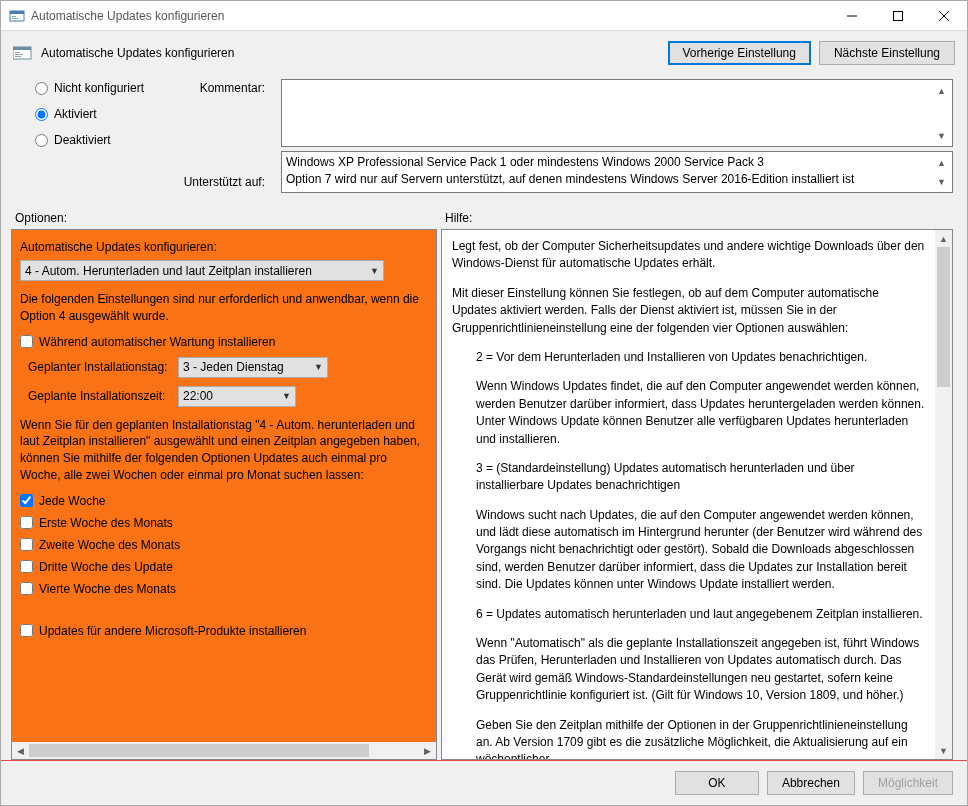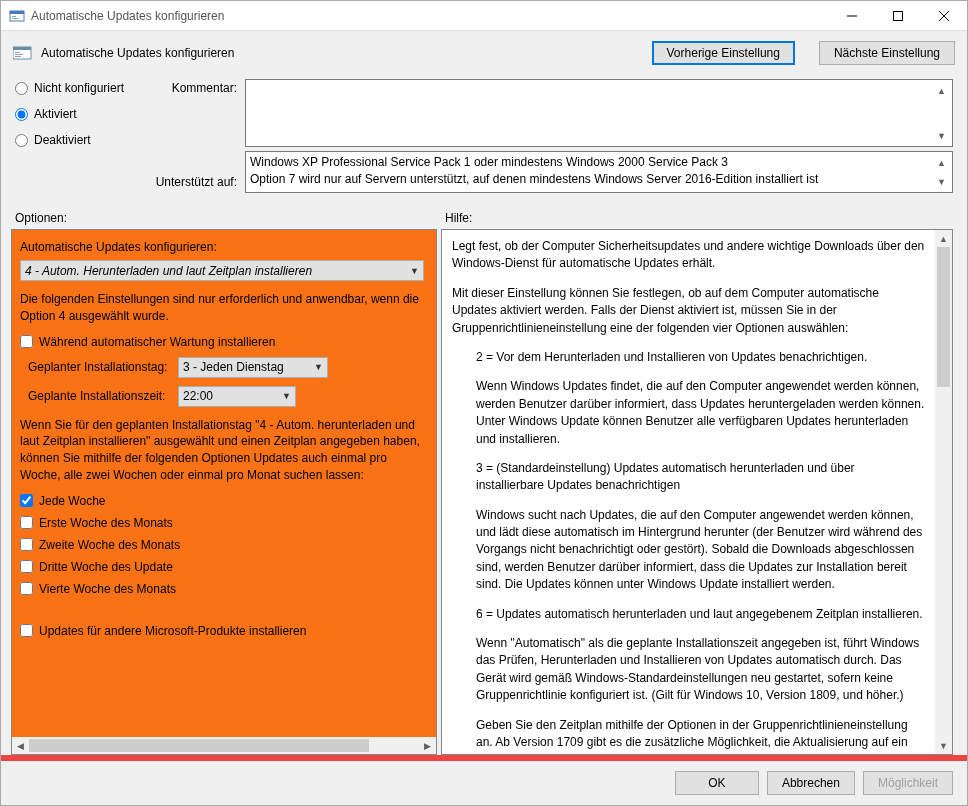--- a/index.html
+++ b/index.html
@@ -6,65 +6,65 @@
 body { font-family: 'Segoe UI', Tahoma, sans-serif; font-size: 12px; background: #f0f0f0; overflow: hidden; }
 .window { width: 968px; height: 806px; background: #f0f0f0; display: flex; flex-direction: column; border: 1px solid #aaa; }
 .titlebar { height: 30px; background: #fff; display: flex; align-items: center; padding: 0 0 0 8px; border-bottom: 1px solid #ddd; }
 .titlebar-icon { width: 16px; height: 16px; margin-right: 6px; display: flex; align-items: center; justify-content: center; }
 .titlebar-text { flex: 1; color: #555; font-size: 12px; }
 .titlebar-controls { display: flex; }
 .tbtn { width: 46px; height: 30px; display: flex; align-items: center; justify-content: center; color: #333; cursor: pointer; }
 .header-row { display: flex; align-items: center; padding: 10px 12px 14px 12px; gap: 8px; }
 .header-icon { width: 20px; height: 16px; }
 .header-title { font-size: 12px; flex: 0 0 auto; margin-right: auto; }
-.nav-buttons { display: flex; gap: 24px; margin-left: 60px; }
+.nav-buttons { display: flex; gap: 8px; margin-left: 60px; }
 .btn { background: #e1e1e1; border: 1px solid #adadad; padding: 4px 14px; font-size: 12px; cursor: pointer; font-family: inherit; }
 .btn.focused { border: 2px solid #0078d7; padding: 3px 13px; }
 .btn.disabled { color: #a0a0a0; cursor: default; }
-.config-area { display: grid; grid-template-columns: 130px 100px 1fr; gap: 4px 0; padding: 0 14px 10px 14px; align-items: start; }
+.config-area { display: grid; grid-template-columns: 130px 100px 1fr; gap: 4px 8px; padding: 0 14px 10px 14px; align-items: start; margin-left: 20px; }
 .radio-column { display: flex; flex-direction: column; gap: 12px; padding-top: 2px; }
 .radio-row { display: flex; align-items: center; gap: 6px; }
 .radio { width: 13px; height: 13px; }
 .label-col { text-align: right; padding-right: 8px; padding-top: 2px; }
 .textarea-like { background: #fff; border: 1px solid #7a7a7a; min-height: 68px; position: relative; font-size: 12px; padding: 2px 4px; }
 .textarea-like.short { min-height: 42px; display:flex; align-items:flex-start; }
 .textarea-like .scroll-arrow { position: absolute; right: 2px; width: 17px; height: 17px; display: flex; align-items: center; justify-content: center; color: #606060; font-size: 9px; }
 .textarea-like .scroll-arrow.up { top: 2px; }
 .textarea-like .scroll-arrow.down { bottom: 2px; }
 .support-text { line-height: 1.4; padding-right: 20px; }
 .section-labels { display: flex; padding: 8px 14px 4px 14px; }
 .section-labels > div:first-child { width: 430px; }
 .bottom-area { flex: 1; display: flex; padding: 0 14px 0 10px; gap: 4px; min-height: 0; }
 .options-panel { width: 426px; background: #f97316; border: 1px solid #828790; overflow: auto; position: relative; }
 .options-inner { padding: 10px 8px 10px 8px; }
 .opt-label { margin-bottom: 6px; }
 .dropdown { display: flex; align-items: center; background: #e1e1e1; border: 1px solid #adadad; height: 21px; font-size: 12px; cursor: pointer; padding: 0 4px; position: relative; }
 .dropdown .dd-text { flex: 1; white-space: nowrap; overflow: hidden; }
 .dropdown .dd-arrow { font-size: 9px; color: #333; padding-left: 4px; }
-.dropdown.wide { width: 404px; font-style: italic; }
+.dropdown.wide { width: 364px; }
 .dropdown.med { width: 150px; }
 .dropdown.sm { width: 118px; }
 .opt-desc { margin: 10px 0; line-height: 1.4; }
 .check-row { display: flex; gap: 6px; margin: 8px 0; }
 .checkbox { width: 13px; height: 13px; }
 .form-row { display: flex; align-items: center; margin: 8px 8px; }
 .form-row .form-label { width: 150px; }
 .help-panel { flex: 1; background: #fff; border: 1px solid #828790; position: relative; display:flex; }
 .help-content { padding: 8px 10px; line-height: 1.45; overflow: hidden; flex:1; }
 .help-content p { margin: 0 0 12px 0; }
 .help-content .indent { padding-left: 24px; }
 .vscrollbar { width: 17px; background: #f0f0f0; display: flex; flex-direction: column; align-items: center; }
 .vscrollbar .sb-btn { width: 17px; height: 17px; display: flex; align-items:center; justify-content:center; font-size:9px; color:#606060; cursor:pointer; }
 .vscrollbar .sb-track { flex:1; width:17px; position:relative; }
 .vscrollbar .sb-thumb { position:absolute; left:2px; right:2px; top:0; height:140px; background:#cdcdcd; }
 .hscrollbar { height: 17px; background:#f0f0f0; display:flex; align-items:center; position:absolute; bottom:0; left:0; right:0; }
 .hscrollbar .sb-btn { width:17px; height:17px; display:flex; align-items:center; justify-content:center; font-size:9px; color:#606060; cursor:pointer;}
 .hscrollbar .sb-track { flex:1; height:17px; position:relative; }
 .hscrollbar .sb-thumb { position:absolute; top:2px; bottom:2px; left:0; width:340px; background:#cdcdcd; }
-.footer { padding: 10px 14px; display: flex; justify-content: flex-end; gap: 8px; border-top: 6px solid #ef4444; }
+.footer { padding: 10px 14px; display: flex; justify-content: flex-end; gap: 8px; border-top: 1px solid #ef4444; }
 .footer .btn { min-width: 84px; height: 24px; }
 svg { display: block; }
 </style>
 </head>
 <body>
 
 <div class="window">
 
   <div class="titlebar">
     <div class="titlebar-icon">

